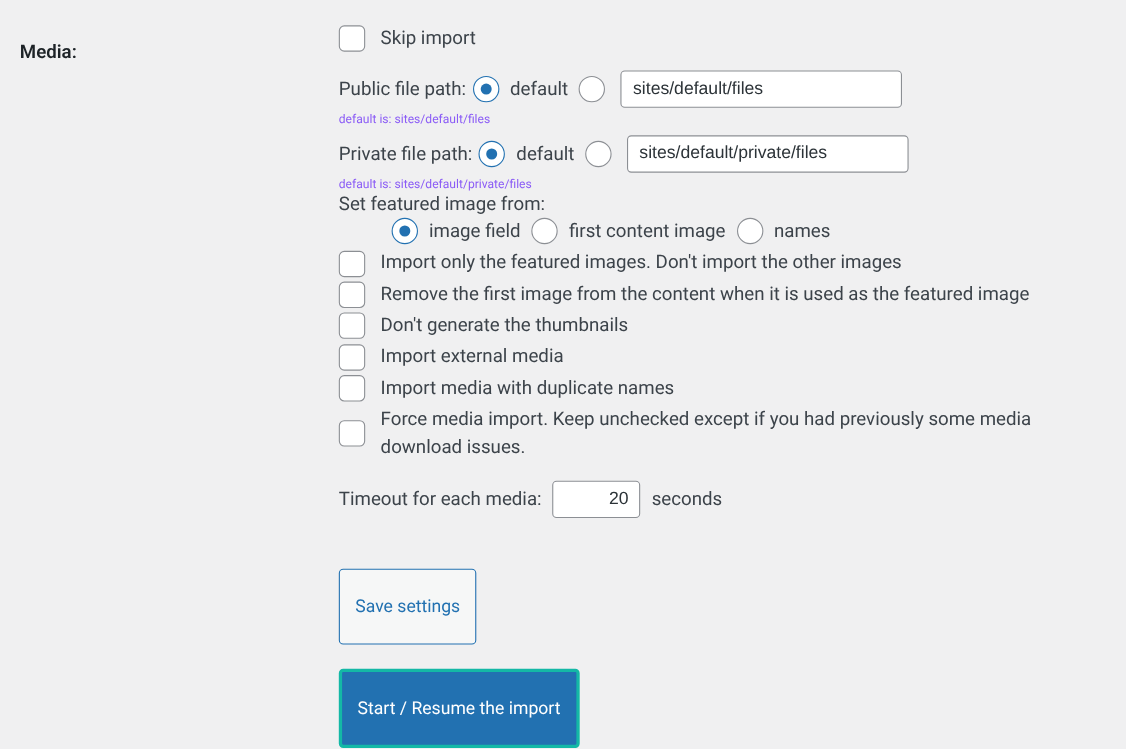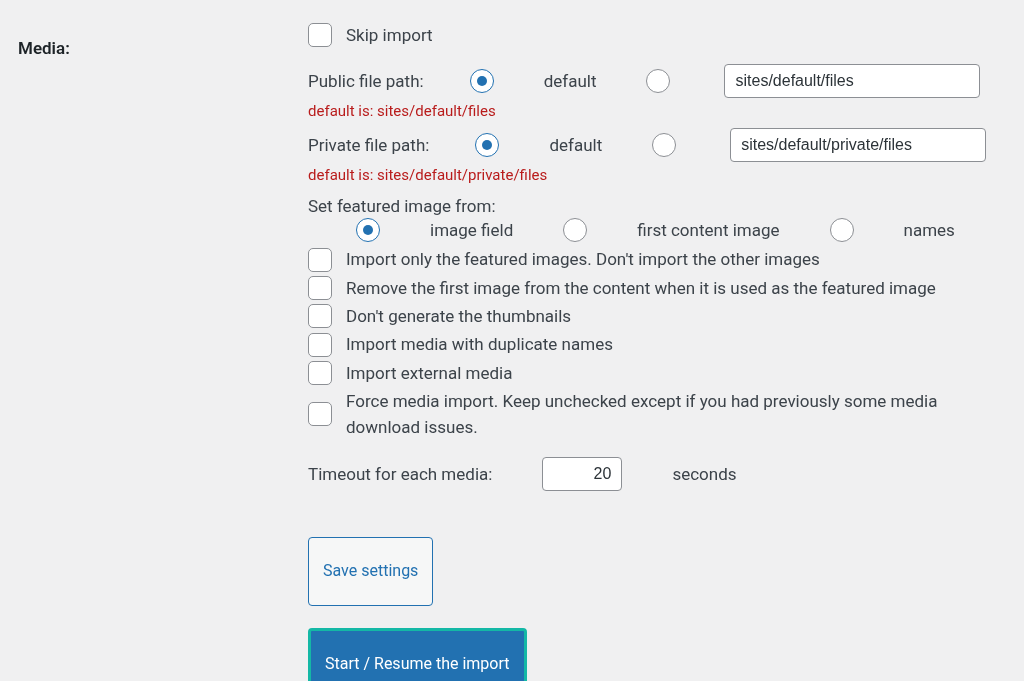--- a/index.html
+++ b/index.html
@@ -29,21 +29,20 @@
   .content-col {
     flex: 1 1 auto;
     font-size: 17px;
     color: #3c434a;
   }
   .row {
     display: flex;
     align-items: center;
     flex-wrap: wrap;
     margin-bottom: 4px;
-    gap: 40px;
   }
   .gap { margin-right: 10px; }
   .checkbox, .radio {
     appearance: none;
     -webkit-appearance: none;
     width: 22px;
     height: 22px;
     border: 1px solid #8c8f94;
     background: #fff;
     margin: 0 10px 0 0;
@@ -70,22 +69,22 @@
     border-radius: 4px;
     background: #fff;
     font-size: 16px;
     padding: 0 10px;
     color: #2c3338;
     box-sizing: border-box;
   }
   .input-wide { width: 256px; }
   .input-num  { width: 80px; text-align: right; }
   .hint {
-    font-size: 15px;
-    color: #b91c1c;
+    font-size: 11px;
+    color: #8b5cf6;
     margin: 2px 0 8px 0;
   }
   .opt-line {
     display: flex;
     align-items: center;
     margin: 2px 0;
     line-height: 1.55;
   }
   .opt-line .checkbox { margin-right: 14px; }
   .wrap-text { display: inline; }
@@ -136,21 +135,21 @@
     </div>
     <div class="hint">default is: sites/default/files</div>
 
     <div class="row pathrow">
       <span class="field-label">Private file path:</span>
       <span class="radio checked" role="radio" aria-checked="true"></span>
       <span class="gap">default</span>
       <span class="radio" role="radio" aria-checked="false"></span>
       <input class="text-input input-wide" type="text" value="sites/default/private/files" style="">
     </div>
-    <div class="hint" style="margin-bottom:12px;">default is: sites/default/private/files</div>
+    <div class="hint" style="margin-bottom:2px;">default is: sites/default/private/files</div>
 
     <div>Set featured image from:</div>
     <div class="row" style="margin-left:14px; margin-top:2px;padding-left:34px;">
       <span class="radio checked" role="radio" aria-checked="true"></span>
       <span class="gap">image field</span>
       <span class="radio" role="radio" aria-checked="false"></span>
       <span class="gap">first content image</span>
       <span class="radio" role="radio" aria-checked="false"></span>
       <span>names</span>
     </div>
@@ -162,25 +161,25 @@
     <div class="opt-line">
       <span class="checkbox" role="checkbox" aria-checked="false"></span>
       <span class="wrap-text">Remove the first image from the content when it is used as the featured image</span>
     </div>
     <div class="opt-line">
       <span class="checkbox" role="checkbox" aria-checked="false"></span>
       <span>Don't generate the thumbnails</span>
     </div>
     <div class="opt-line">
       <span class="checkbox" role="checkbox" aria-checked="false"></span>
+      <span>Import external media</span>
+    </div>
+    <div class="opt-line">
+      <span class="checkbox" role="checkbox" aria-checked="false"></span>
       <span>Import media with duplicate names</span>
-    </div>
-    <div class="opt-line">
-      <span class="checkbox" role="checkbox" aria-checked="false"></span>
-      <span>Import external media</span>
     </div>
     <div class="opt-line">
       <span class="checkbox" role="checkbox" aria-checked="false"></span>
       <span class="wrap-text">Force media import. Keep unchecked except if you had previously some media download issues.</span>
     </div>
 
     <div class="small-gap"></div>
 
     <div class="row">
       <span class="gap">Timeout for each media:</span>

